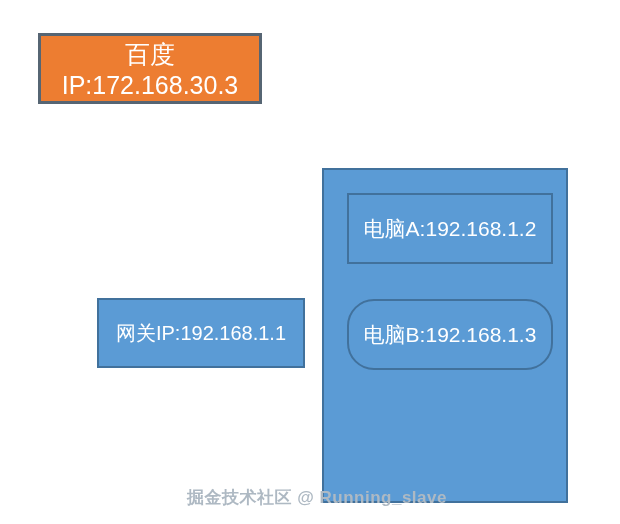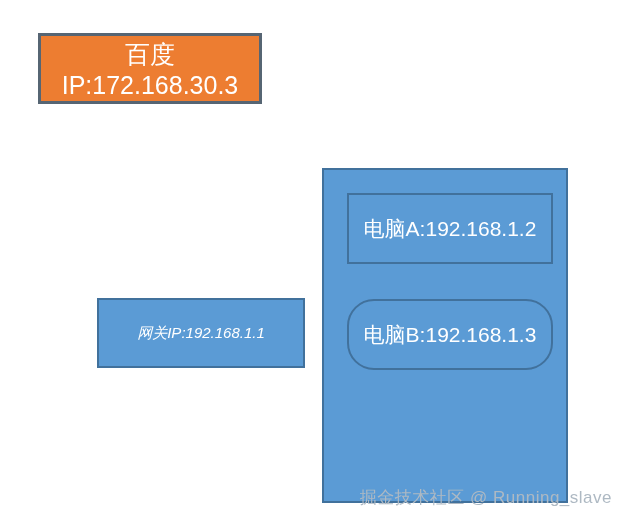--- a/index.html
+++ b/index.html
@@ -64,30 +64,29 @@
     font-size: 21px;
   }
   .computer-a { top: 193px; }
   .computer-b { top: 299px; border-radius: 27px; }
   .computer-c { top: 397px; }
   .gateway-box {
     left: 97px; top: 298px;
     width: 208px; height: 70px;
     background: var(--blue-fill);
     border: 2px solid var(--blue-border);
-    font-size: 15px;
-    font-style: italic;
+    font-size: 20px;
   }
   .watermark {
     position: absolute;
     left: 0; top: 486px;
     width: 612px;
-    text-align: right;
+    text-align: center;
     font-size: 17px;
-    font-weight: 400;
+    font-weight: 700;
     color: var(--watermark-text);
     letter-spacing: 0.5px;
     white-space: nowrap;
     padding-left: 22px;
   }
 </style>
 </head>
 <body>
 
 <div class="canvas">

